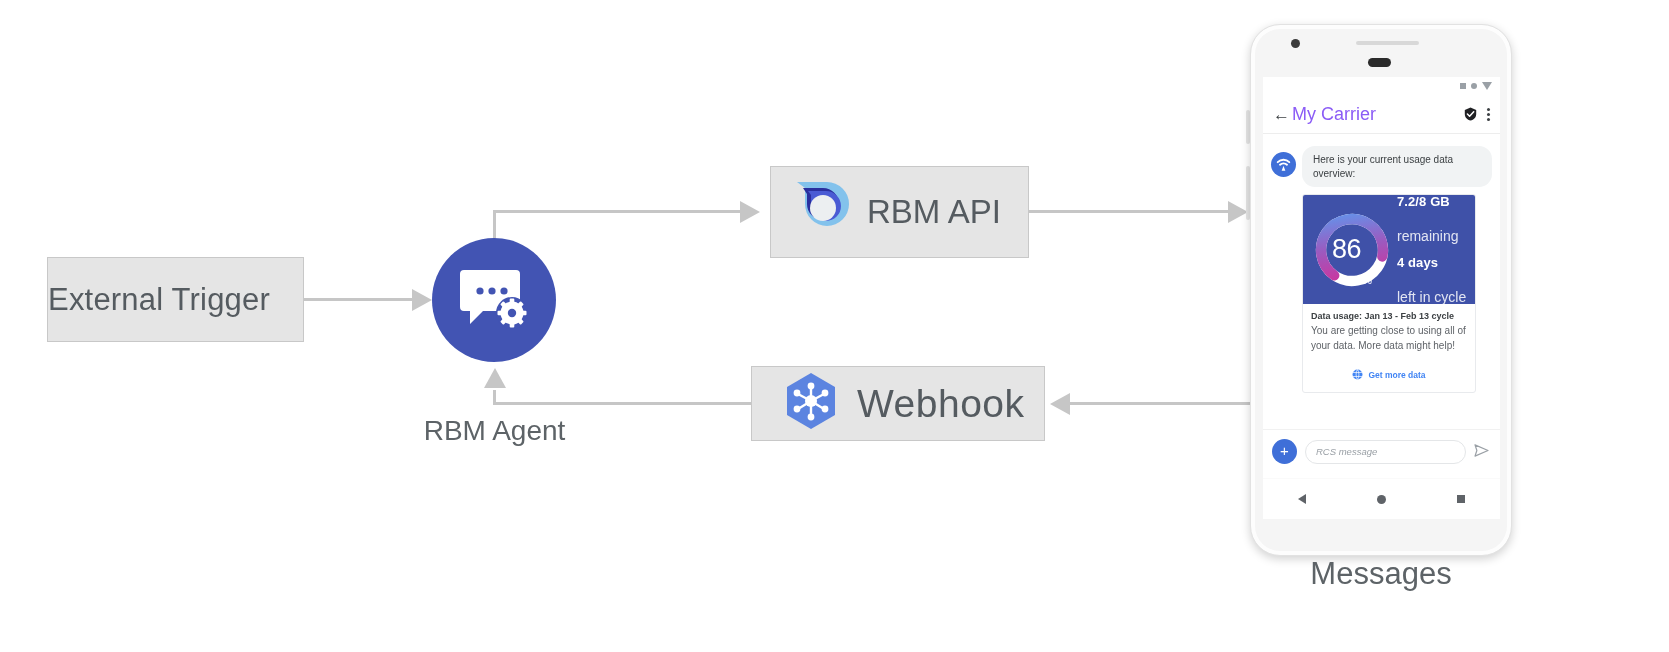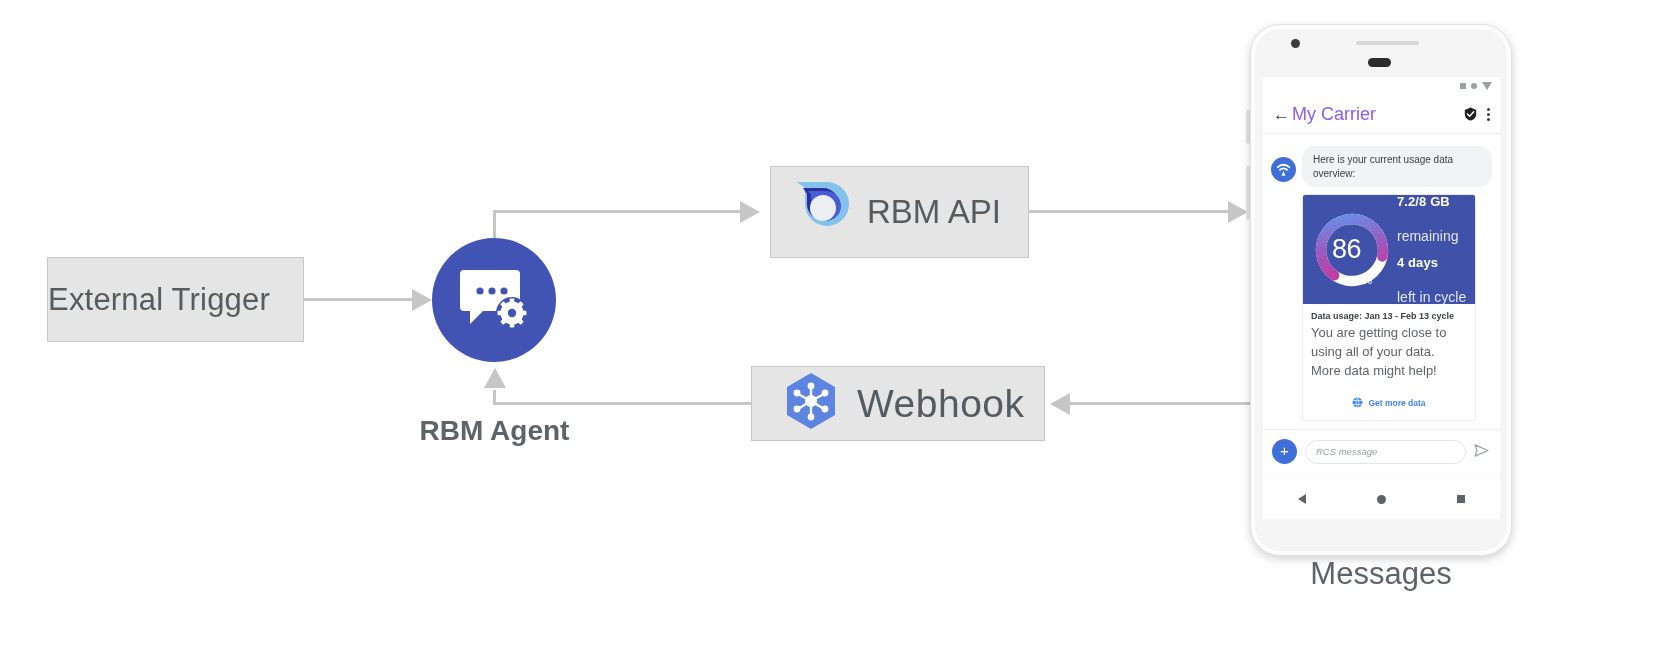--- a/index.html
+++ b/index.html
@@ -59,21 +59,21 @@
     left: 432px; top: 238px;
     width: 124px; height: 124px;
     border-radius: 50%;
     background: #4254b3;
     display: flex; align-items: center; justify-content: center;
   }
   #rbm-agent-caption {
     position: absolute;
     left: 412px; top: 415px;
     width: 165px; text-align: center;
-    font-size: 28px; font-weight: 700; color: #5d6367;
+    font-size: 28px; font-weight: 400; color: #5d6367;
   }
 
   
   .line {
     position: absolute;
     background: #c6c6c6;
   }
   .line.h { height: 3px; }
   .line.v { width: 3px; }
   .arrowhead {
@@ -176,21 +176,21 @@
   #overflow-menu i { width: 3px; height: 3px; border-radius: 50%; background: #3c4043; display:block;}
 
   
   #conversation {
     padding: 12px 8px 0 8px;
     height: 345px;
     background: #fff;
     box-sizing: border-box;
     position: relative;
   }
-  #msg-row { display: flex; align-items: center; gap: 6px; }
+  #msg-row { display: flex; align-items: flex-start; gap: 6px; }
   #agent-avatar {
     width: 25px; height: 25px; border-radius: 50%;
     background: #3f6fd8;
     flex: 0 0 auto;
     display: flex; align-items: center; justify-content: center;
     margin-top: 6px;
   }
   #bubble-text {
     background: #f1f3f4;
     border-radius: 13px;
@@ -232,21 +232,21 @@
     display: flex; flex-direction: column; justify-content: center; gap: 11px;
   }
   .stat-main { font-size: 13px; font-weight: 700; letter-spacing: .1px; }
   .stat-sub { font-size: 14px; opacity: .85; margin-top: 19px; }
 
   #card-body { padding: 7px 8px 4px 8px; }
   #card-title {
     font-size: 9px; font-weight: 700; color: #3c4043; margin-bottom: 3px;
   }
   #card-desc {
-    font-size: 13px; color: #5f6368; line-height: 1.45;
+    font-size: 10px; color: #5f6368; line-height: 1.45;
   }
   #card-action {
     display: flex; align-items: center; justify-content: center;
     gap: 5px; padding: 9px 0 8px 0;
   }
   #card-action-label {
     font-size: 8.5px; font-weight: 700; color: #4285f4;
   }
 
   

